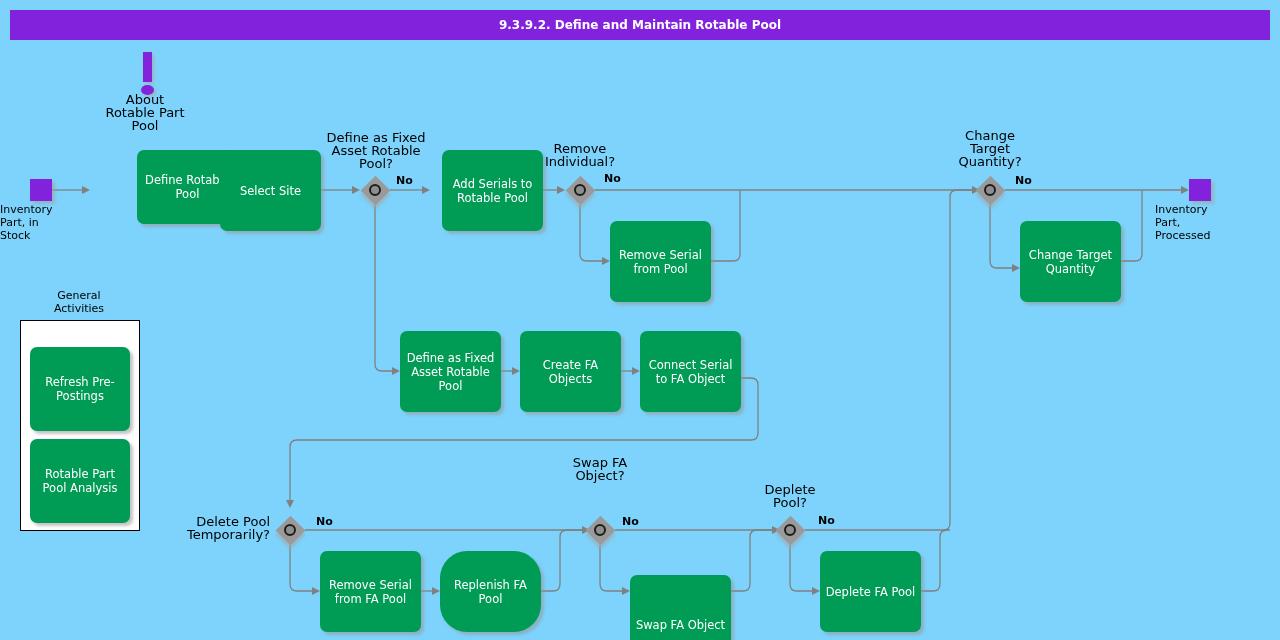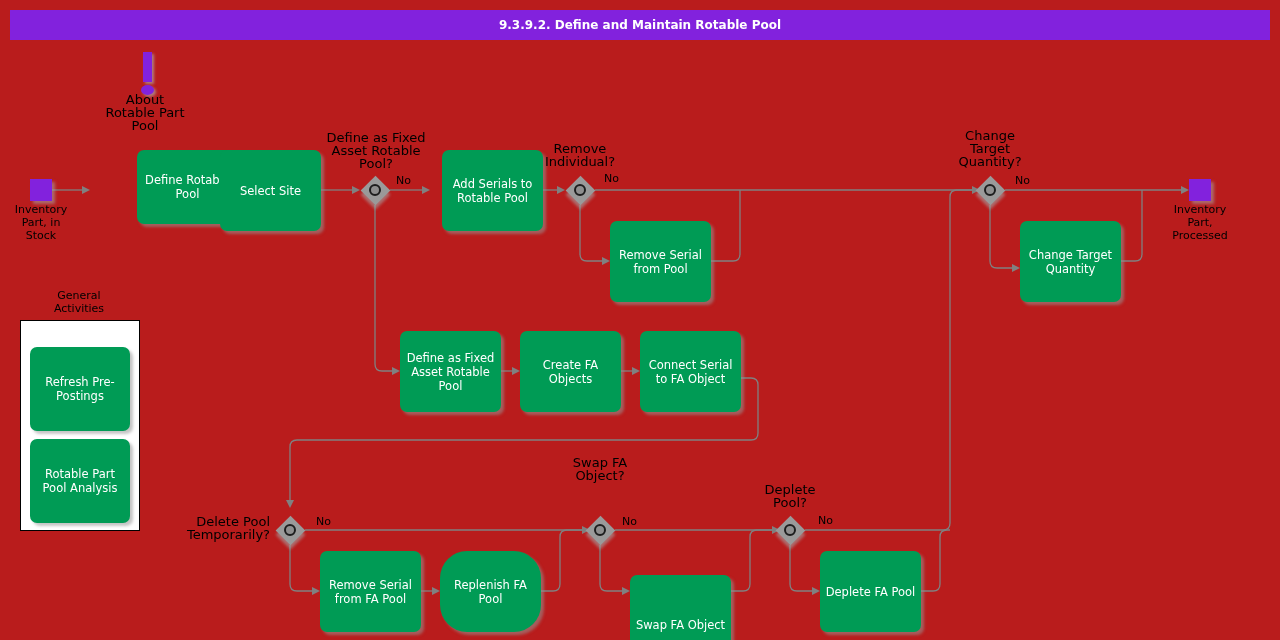--- a/index.html
+++ b/index.html
@@ -8,21 +8,21 @@
     padding: 0;
     background: #ffffff;
   }
   body {
     font-family: "DejaVu Sans", sans-serif;
   }
   #canvas {
     position: relative;
     width: 1280px;
     height: 640px;
-    background: #b91c1c;
+    background: #7dd3fc;
     overflow: hidden;
   }
 
   
   .titlebar {
     position: absolute;
     left: 10px;
     top: 10px;
     width: 1260px;
     height: 30px;
@@ -62,21 +62,20 @@
     height: 22px;
     background: #8222dd;
     box-shadow: 3px 3px 3px rgba(160,160,160,0.6);
   }
   .term-label {
     position: absolute;
     font-family: "DejaVu Sans", sans-serif;
     font-size: 11px;
     line-height: 13px;
     color: #000000;
-    text-align: center;
     white-space: pre-line;
   }
 
   
   .decision {
     position: absolute;
     width: 30px;
     height: 30px;
   }
   .decision .dia {
@@ -109,20 +108,21 @@
     color: #000000;
     text-align: center;
     white-space: pre-line;
   }
   .dlabel.right { text-align: right; }
   .branch-label {
     position: absolute;
     font-family: "DejaVu Sans", sans-serif;
     font-size: 11px;
     color: #000000;
+    font-weight: bold;
   }
 
   
   .infoicon {
     position: absolute;
   }
   .infoicon .bar {
     position: absolute;
     left: 7px;
     top: 0;

